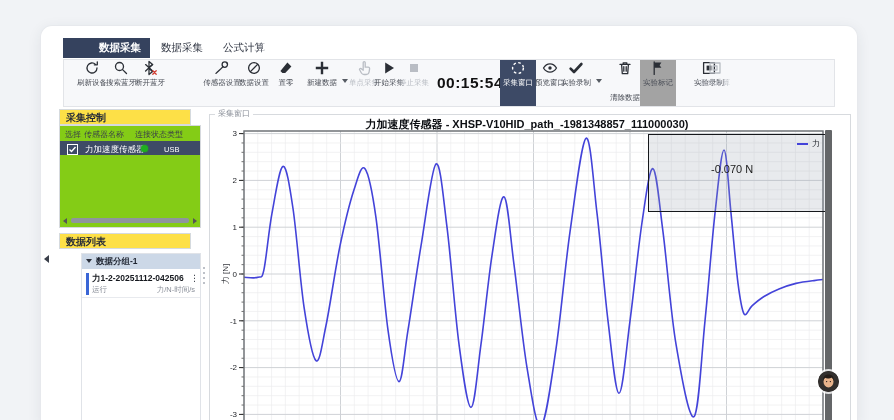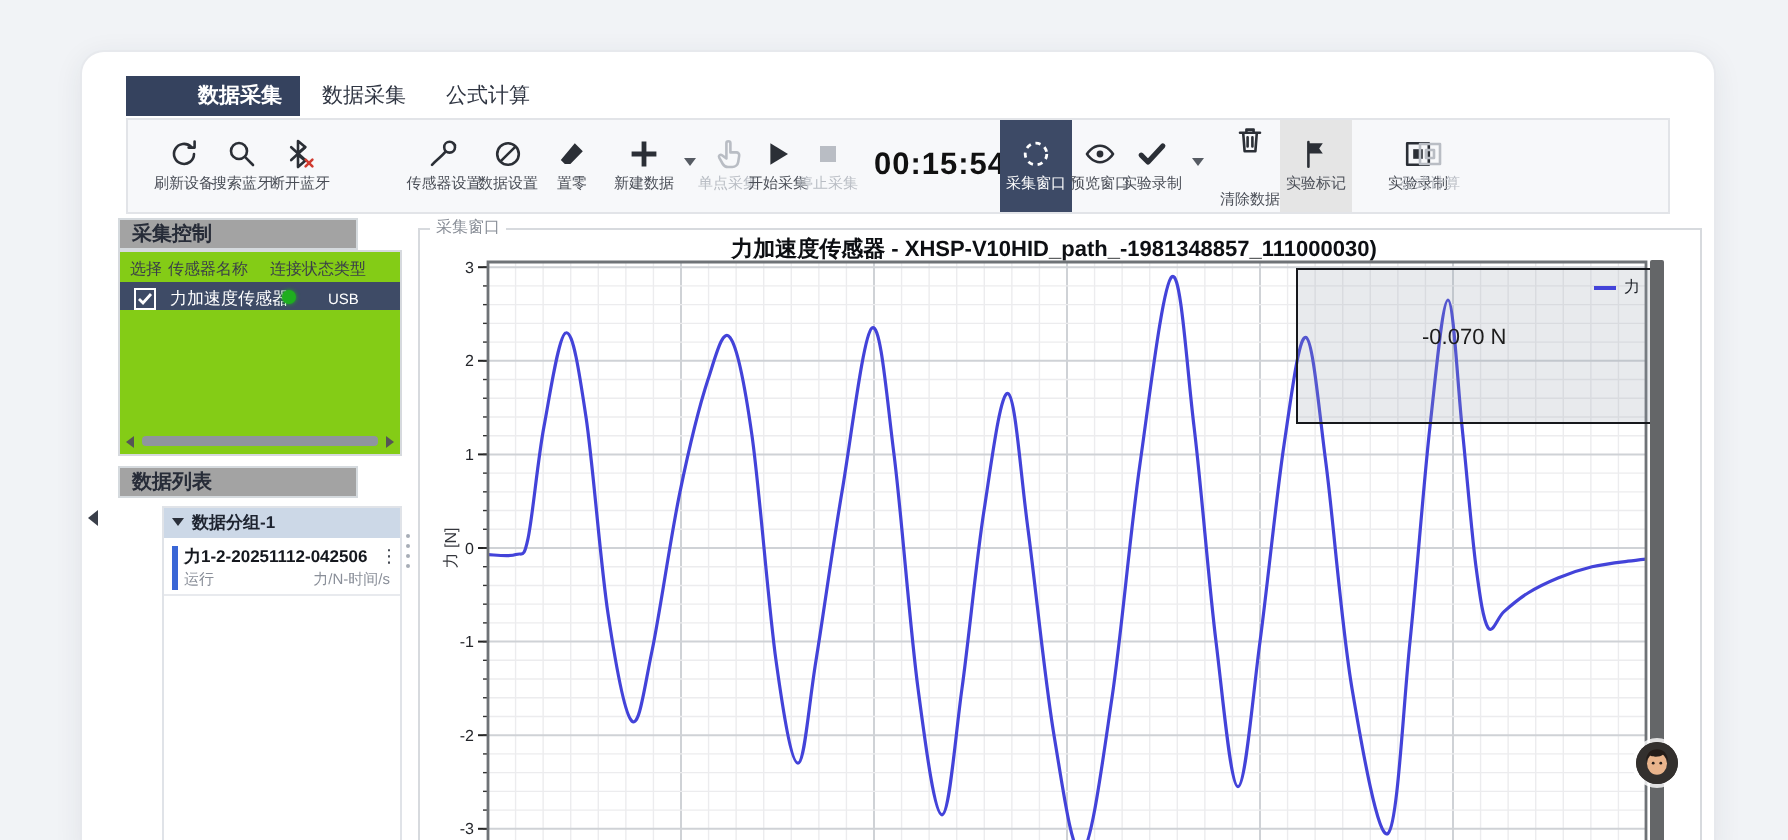--- a/index.html
+++ b/index.html
@@ -9,33 +9,33 @@
         border:1px solid #e7e9ed;border-bottom:none;border-radius:12px 12px 0 0;
         box-shadow:0 3px 14px rgba(40,50,70,.08);}
   
   .tabbar{position:absolute;left:22px;top:12px;display:flex;gap:2px;}
   .tab{font-size:10.5px;color:#2f3542;padding:3px 9px;cursor:pointer;white-space:nowrap;}
   .tab.active{background:#35425e;color:#fff;font-weight:bold;padding-left:36px;}
   
   .toolbar{position:absolute;left:22px;top:33px;width:770px;height:46px;background:#f7f8fa;
            border:1px solid #e2e4e8;}
   .tool-btn{position:absolute;top:0;height:46px;display:flex;flex-direction:column;align-items:center;
-            justify-content:center;gap:2px;color:#2b2f36;cursor:pointer;}
+            justify-content:flex-start;gap:2px;color:#2b2f36;cursor:pointer;}
   .tool-btn .lbl{font-size:7.5px;color:#4a4e57;white-space:nowrap;}
   .tool-btn.disabled,.tool-btn.disabled .lbl{color:#b9bdc4;}
   .tool-btn.btn-dark{background:#3d4a66;color:#fff;}
   .tool-btn.btn-dark .lbl{color:#fff;}
-  .tool-btn.btn-light{background:#e5e5e5;}
+  .tool-btn.btn-light{background:#a3a3a3;}
   .ic{width:16px;height:16px;display:block;}
   .caret-down{width:0;height:0;border-left:3.5px solid transparent;border-right:3.5px solid transparent;
               border-top:4.5px solid #565b63;position:absolute;}
   .timer{position:absolute;top:0;height:46px;display:flex;align-items:center;font-weight:bold;
          font-size:15.5px;color:#111;letter-spacing:.5px;}
   
-  .panel-header{position:absolute;left:18px;width:120px;height:16px;background:#a3a3a3;
+  .panel-header{position:absolute;left:18px;width:132px;height:16px;background:#fde047;
                 border:1px solid #d5dade;font-size:10px;font-weight:bold;color:#272c38;
                 line-height:16px;padding-left:6px;box-sizing:border-box;}
   .sensor-table{position:absolute;left:18px;top:99px;width:142px;height:103px;background:#84cc16;
                 border:1px solid #d6d9de;box-sizing:border-box;}
   .tbl-head{position:absolute;top:0;left:0;right:0;height:15px;border-bottom:1px solid #e6e8ec;}
   .tbl-head span{position:absolute;font-size:8px;color:#3a3f49;top:3px;white-space:nowrap;}
   .tbl-row{position:absolute;top:15px;left:0;right:0;height:14px;background:#3e4b66;color:#fff;}
   .cb{position:absolute;left:7px;top:2.5px;width:9px;height:9px;border:1px solid #fff;background:#3e4b66;}
   .cb svg{position:absolute;left:0;top:0;}
   .row-name{position:absolute;left:25px;top:3px;font-size:8.5px;white-space:nowrap;}

